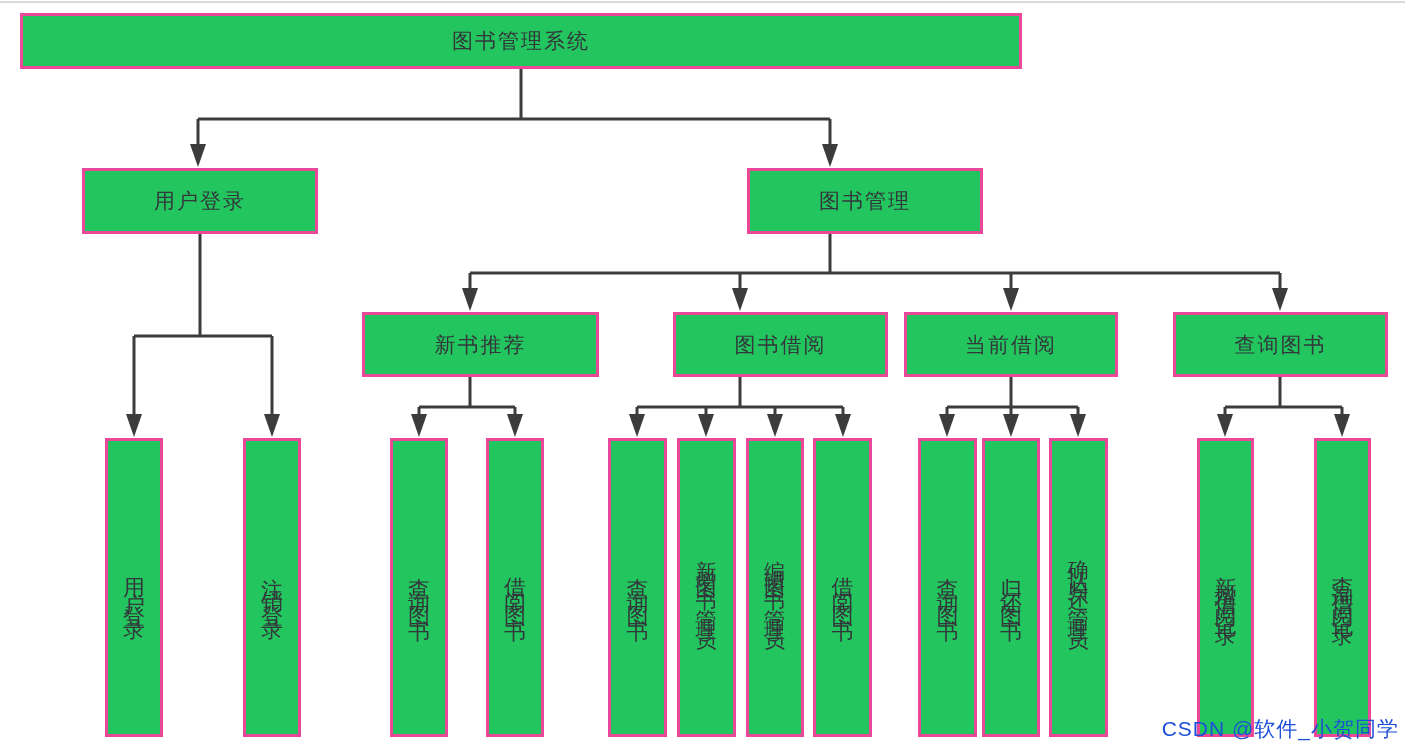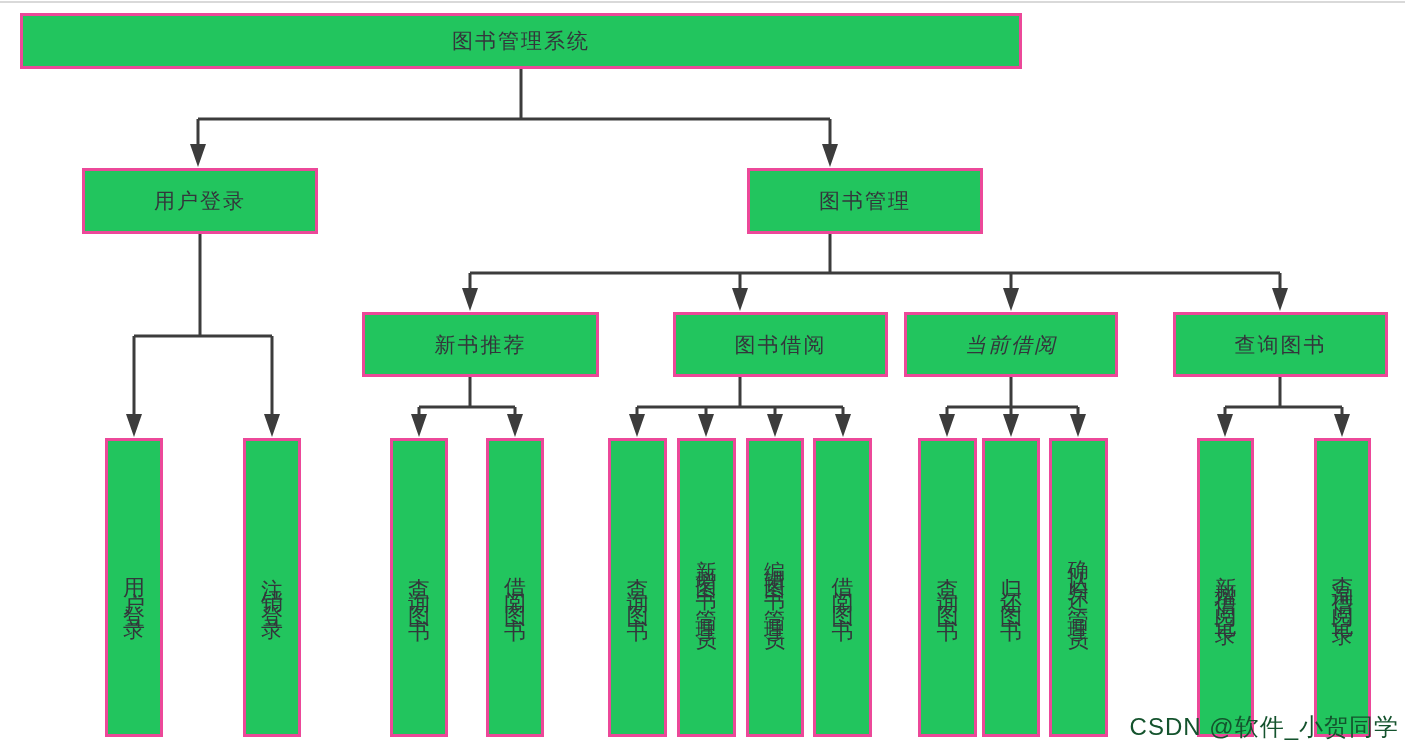--- a/index.html
+++ b/index.html
@@ -48,23 +48,23 @@
     letter-spacing: 14px;
     line-height: 1;
     white-space: nowrap;
   }
   .leaf.mid span { letter-spacing: 10px; }
   .leaf.long span { font-size: 21px; letter-spacing: 10px; }
   .watermark {
     position: absolute;
     right: 6px;
     bottom: 4px;
-    font-size: 24px;
+    font-size: 21px;
     letter-spacing: 1px;
-    color: #14532d;
+    color: #1d4ed8;
     white-space: nowrap;
     z-index: 5;
   }
 </style>
 </head>
 <body>
 
 <div class="stage">
 
   <div class="top-artifact-line"></div>
@@ -109,21 +109,21 @@
     </g>
   </svg>
 
   <div class="node h-node" style="left:20px; top:13px; width:1002px; height:56px;">图书管理系统</div>
 
   <div class="node h-node" style="left:82px; top:168px; width:236px; height:66px;">用户登录</div>
   <div class="node h-node" style="left:712px; top:168px; width:236px; height:66px;margin-left:35px;">图书管理</div>
 
   <div class="node h-node" style="left:362px; top:312px; width:237px; height:65px;">新书推荐</div>
   <div class="node h-node" style="left:633px; top:312px; width:215px; height:65px;margin-left:40px;">图书借阅</div>
-  <div class="node h-node" style="left:904px; top:312px; width:214px; height:65px;font-style:italic;">当前借阅</div>
+  <div class="node h-node" style="left:904px; top:312px; width:214px; height:65px;">当前借阅</div>
   <div class="node h-node" style="left:1173px; top:312px; width:215px; height:65px;">查询图书</div>
 
   <div class="node leaf" style="left:105px; width:58px;">
     <span>用户登录</span>
   </div>
   <div class="node leaf" style="left:243px; width:58px;">
     <span>注销登录</span>
   </div>
 
   <div class="node leaf" style="left:390px; width:58px;">

